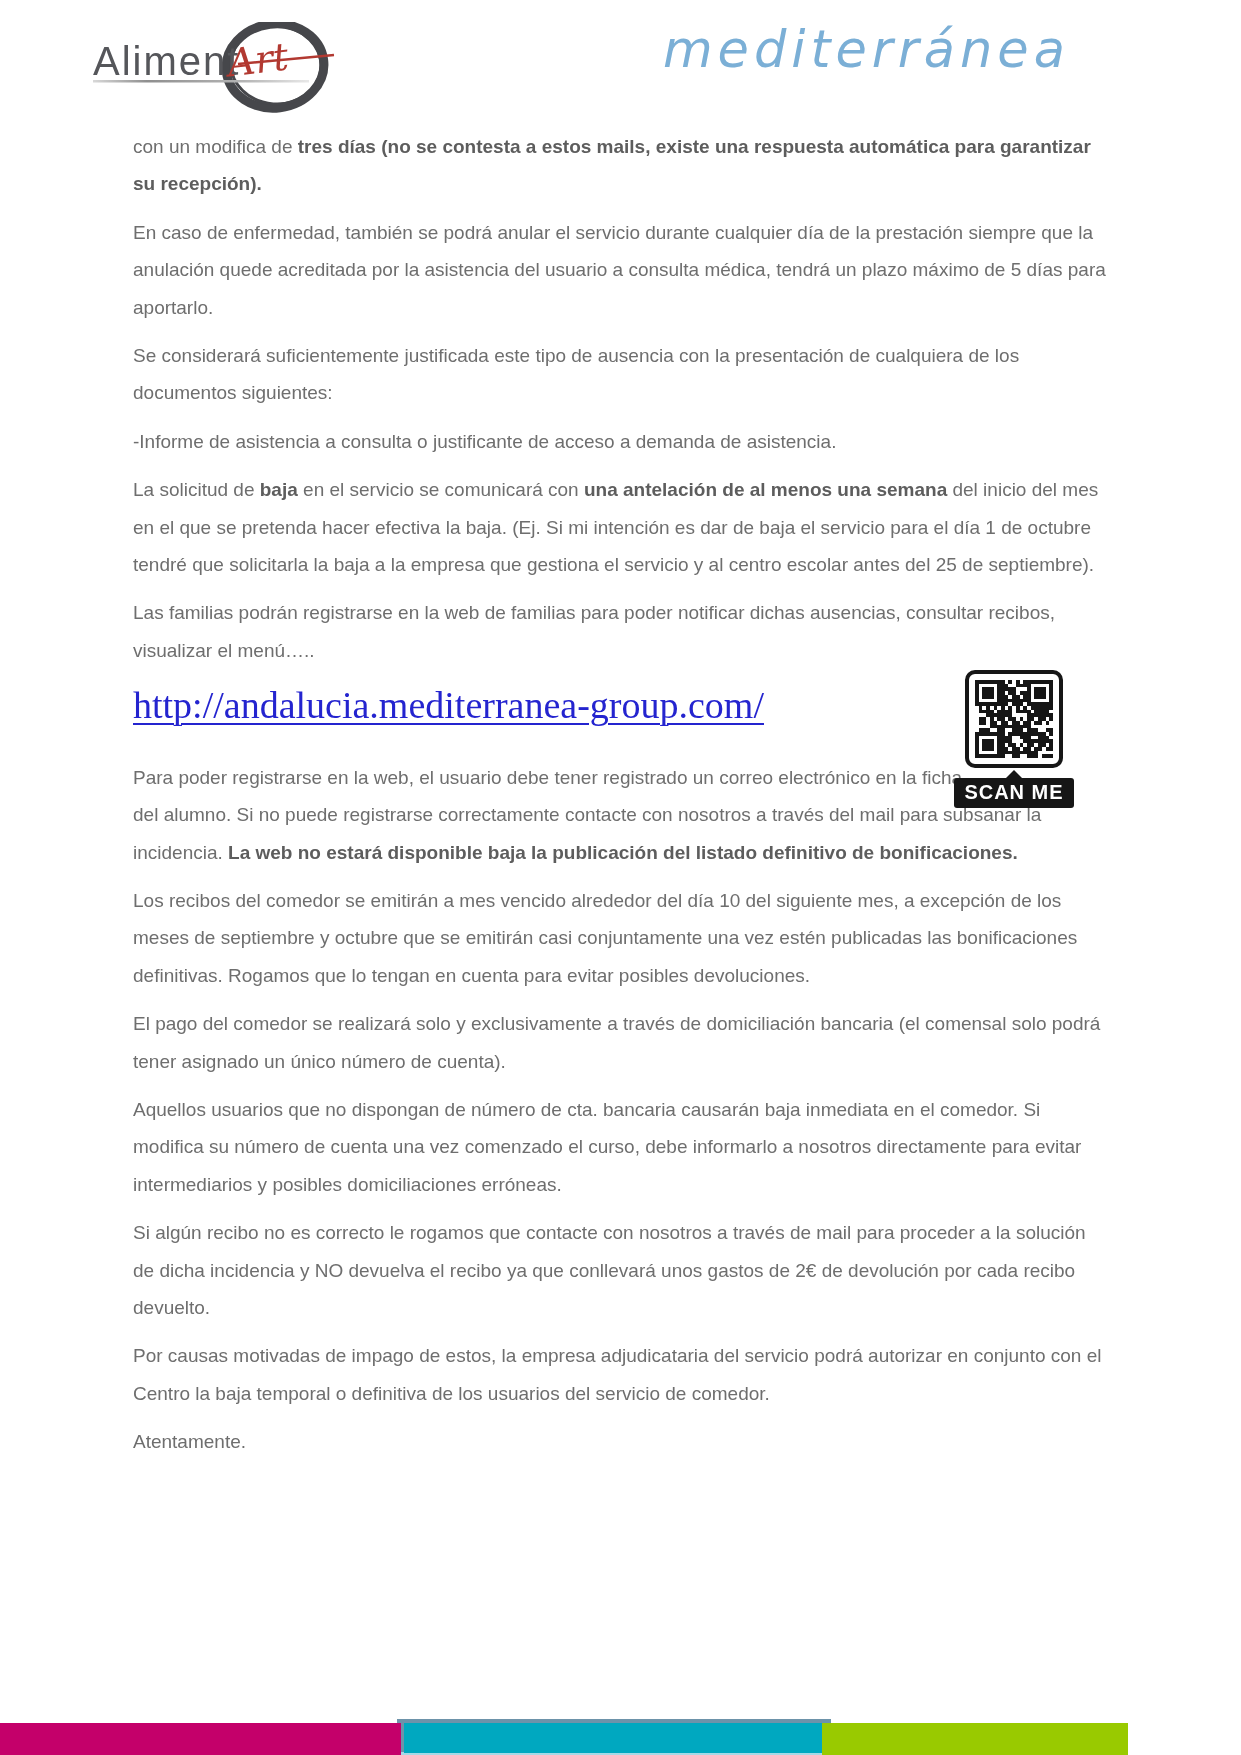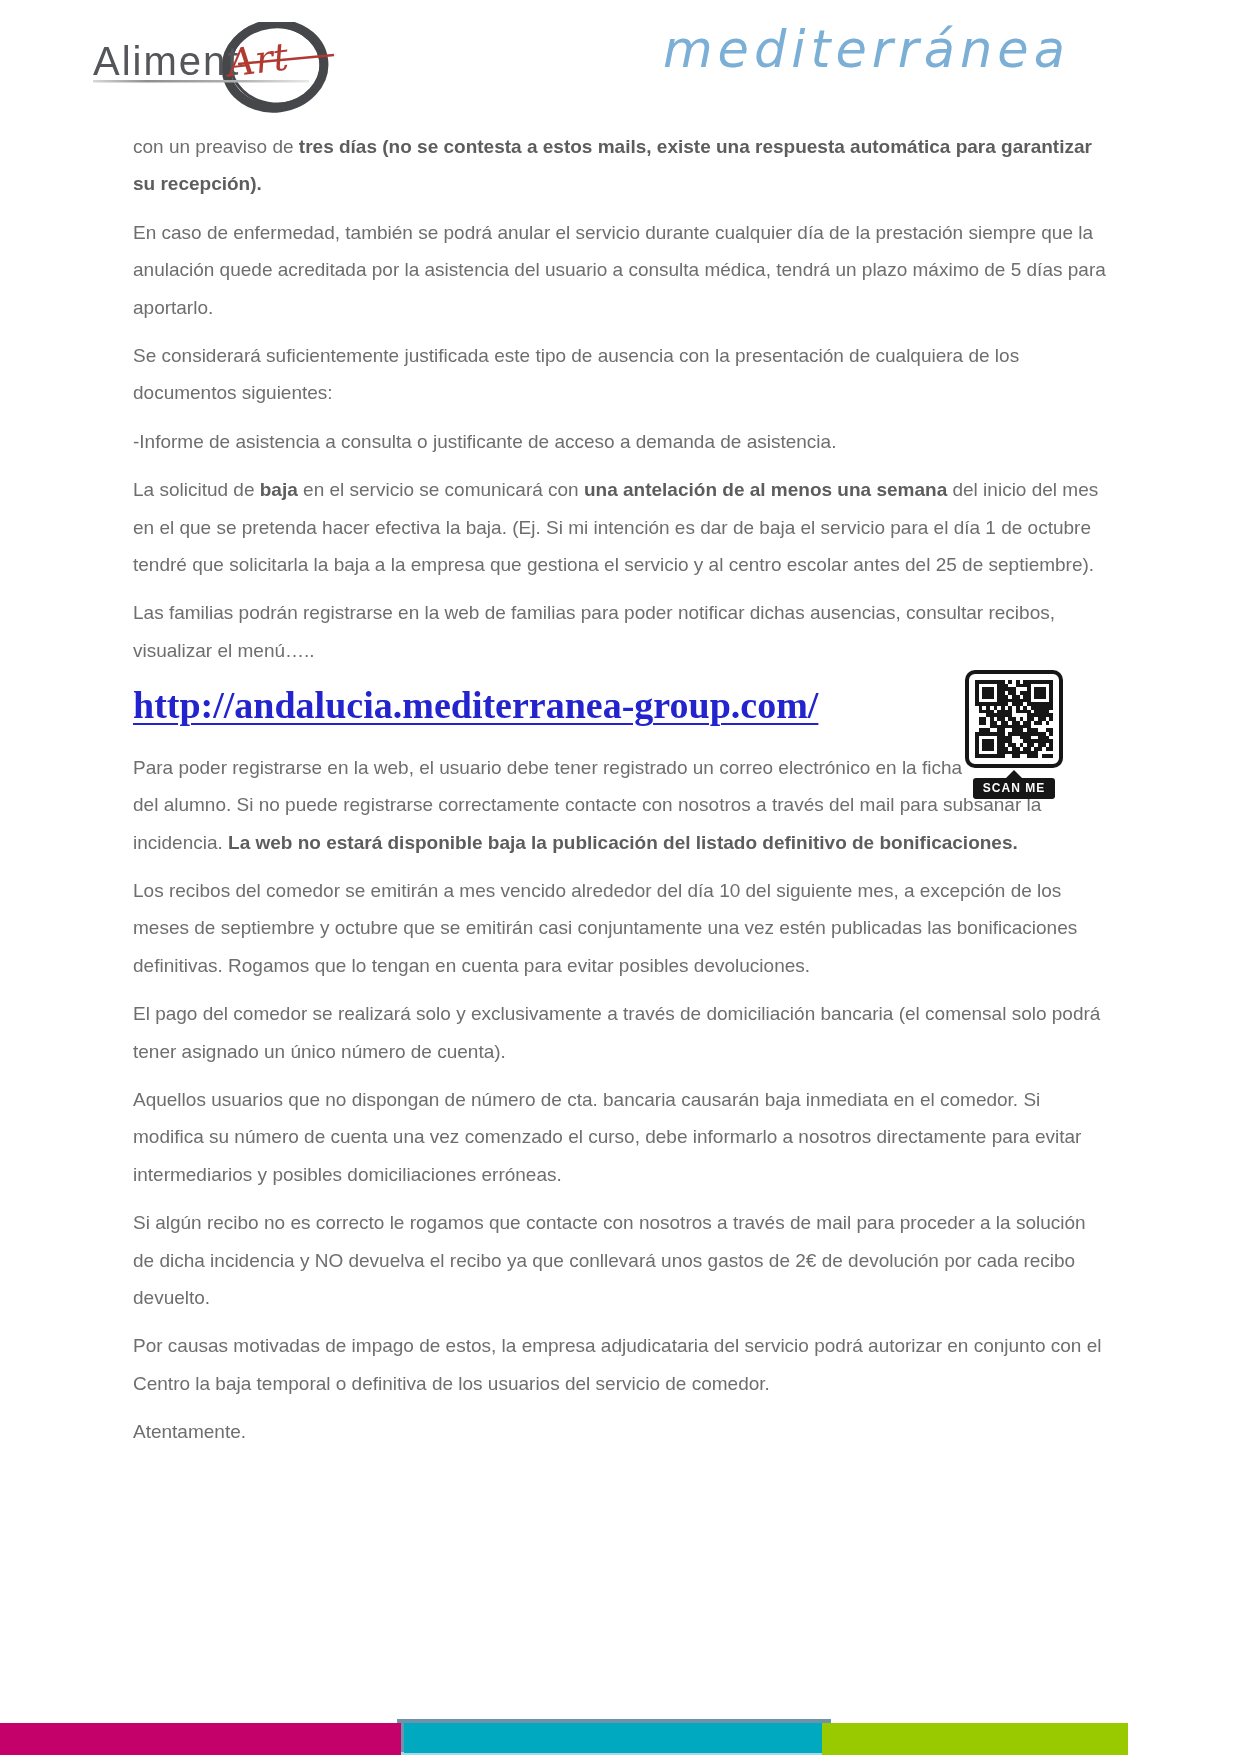--- a/index.html
+++ b/index.html
@@ -42,21 +42,21 @@
   .letter-body{
     position:absolute;
     left:133px;top:128px;
     width:977px;
     color:var(--body-text);
     font-size:19px;
     line-height:37.4px;
   }
   .letter-body p{margin:0 0 11px 0;}
   .letter-body .b{font-weight:bold;color:var(--body-text-bold);}
-  .site-link-wrap{margin:4px 0 18px 0;font-weight:bold;}
+  .site-link-wrap{margin:4px 0 28px 0;}
   .site-link{
     font-family:"Liberation Serif","DejaVu Serif",serif;
     font-size:38px;
     line-height:50px;
     color:var(--link-blue);
     text-decoration:underline;
     text-decoration-thickness:2px;
     text-underline-offset:5px;
   }
   .qr-spacer{float:right;width:140px;height:32px;}
@@ -78,21 +78,21 @@
   .scan-pointer{
     width:0;height:0;margin-top:2px;
     border-left:9px solid transparent;
     border-right:9px solid transparent;
     border-bottom:9px solid var(--qr-black);
   }
   .scan-label{
     margin-top:-1px;
     background:var(--qr-black);
     color:#ffffff;
-    font-size:12px;font-weight:bold;
+    font-size:20px;font-weight:bold;
     letter-spacing:1px;
     padding:3px 10px 4px 10px;
     border-radius:3px;
     white-space:nowrap;
   }
   
   .footer{position:absolute;left:0;right:0;bottom:0;height:32px;}
   .footer .seg{position:absolute;}
   .bar-blue-behind{left:397px;width:434px;top:-4px;bottom:0;background:var(--footer-blue);}
   .bar-teal-light{left:400px;width:426px;bottom:0;height:3px;background:var(--footer-light-cyan);}
@@ -120,21 +120,21 @@
       <text x="3" y="53" font-family="Liberation Sans, DejaVu Sans, sans-serif" font-size="40" font-weight="300" letter-spacing="2" fill="#55565a">Aliment</text>
       <rect x="3" y="58" width="216" height="2.5" fill="url(#ulgrad)"></rect>
       <line x1="148" y1="42" x2="244" y2="33" stroke="#b23931" stroke-width="2.5"></line>
       <text x="138" y="52" font-family="DejaVu Serif, Liberation Serif, serif" font-style="italic" font-size="38" fill="#b23931" transform="rotate(-7 160 44)">Art</text>
     </svg>
   </div>
 
   <div class="logo-mediterranea">mediterránea</div>
 
   <main class="letter-body">
-      <p><span>con un preaviso de </span><span class="b">tres días (no se contesta a estos mails, existe una respuesta automática para garantizar su recepción).</span></p>
+      <p><span>con un modifica de </span><span class="b">tres días (no se contesta a estos mails, existe una respuesta automática para garantizar su recepción).</span></p>
       <p><span>En caso de enfermedad, también se podrá anular el servicio durante cualquier día de la prestación siempre que la anulación quede acreditada por la asistencia del usuario a consulta médica, tendrá un plazo máximo de 5 días para aportarlo.</span></p>
       <p><span>Se considerará suficientemente justificada este tipo de ausencia con la presentación de cualquiera de los documentos siguientes:</span></p>
       <p><span>-Informe de asistencia a consulta o justificante de acceso a demanda de asistencia.</span></p>
       <p><span>La solicitud de </span><span class="b">baja</span><span> en el servicio se comunicará con </span><span class="b">una antelación de al menos una semana</span><span> del inicio del mes en el que se pretenda hacer efectiva la baja. (Ej. Si mi intención es dar de baja el servicio para el día 1 de octubre tendré que solicitarla la baja a la empresa que gestiona el servicio y al centro escolar antes del 25 de septiembre).</span></p>
       <p><span>Las familias podrán registrarse en la web de familias para poder notificar dichas ausencias, consultar recibos, visualizar el menú…..</span></p>
       <div class="site-link-wrap"><a class="site-link" href="#">http://andalucia.mediterranea-group.com/</a></div>
       <p><span class="qr-spacer"></span><span>Para poder registrarse en la web, el usuario debe tener registrado un correo electrónico en la ficha del alumno. Si no puede registrarse correctamente contacte con nosotros a través del mail para subsanar la incidencia. </span><span class="b">La web no estará disponible baja la publicación del listado definitivo de bonificaciones.</span></p>
       <p><span>Los recibos del comedor se emitirán a mes vencido alrededor del día 10 del siguiente mes, a excepción de los meses de septiembre y octubre que se emitirán casi conjuntamente una vez estén publicadas las bonificaciones definitivas. Rogamos que lo tengan en cuenta para evitar posibles devoluciones.</span></p>
       <p><span>El pago del comedor se realizará solo y exclusivamente a través de domiciliación bancaria (el comensal solo podrá tener asignado un único número de cuenta).</span></p>
       <p><span>Aquellos usuarios que no dispongan de número de cta. bancaria causarán baja inmediata en el comedor. Si modifica su número de cuenta una vez comenzado el curso, debe informarlo a nosotros directamente para evitar intermediarios y posibles domiciliaciones erróneas.</span></p>

